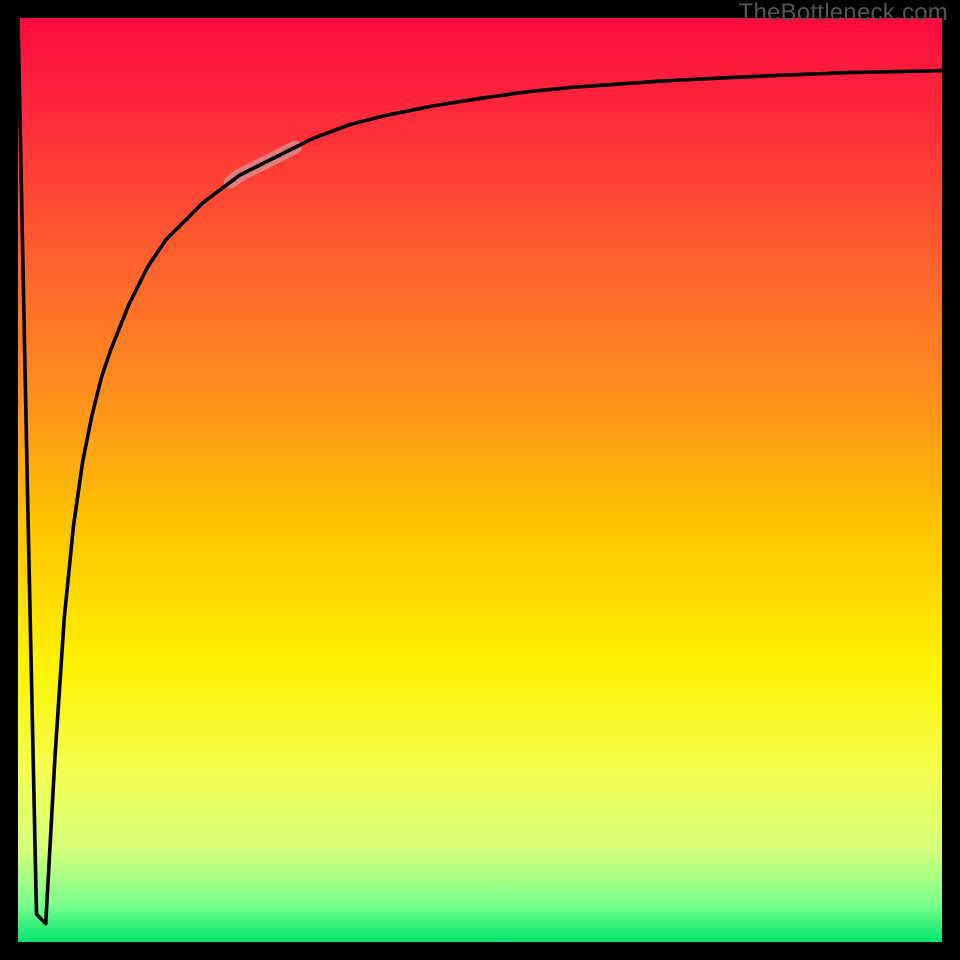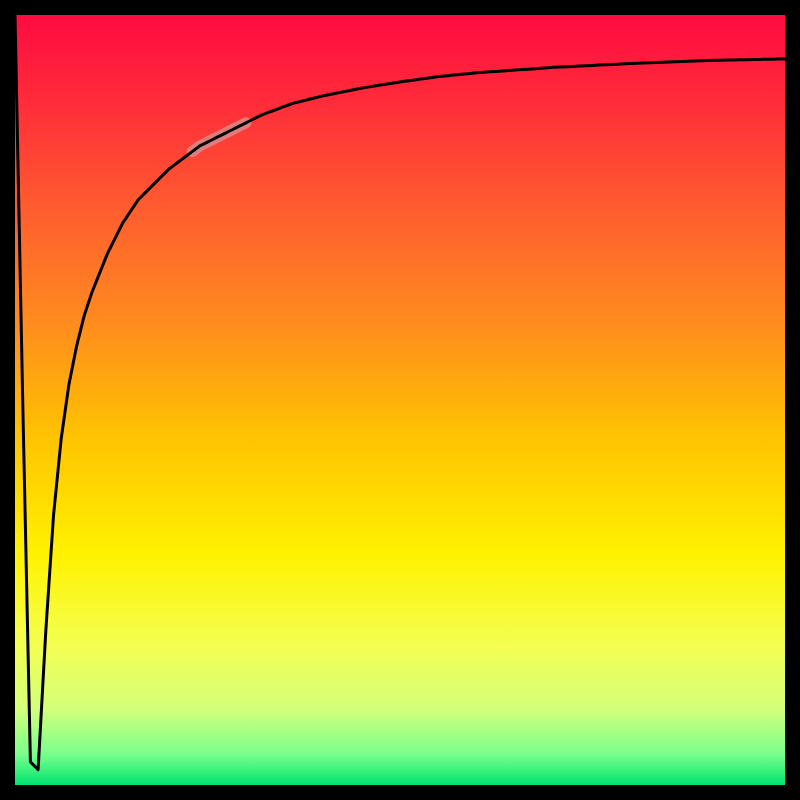--- a/index.html
+++ b/index.html
@@ -38,20 +38,21 @@
     z-index: 5;
   }
   svg {
     display: block;
   }
 </style>
 </head>
 <body>
 
 <div class="frame">
+  <div class="watermark">TheBottleneck.com</div>
   <div class="plot">
     <svg id="chart-svg" width="770" height="770" viewBox="0 0 770 770" preserveAspectRatio="none">
       <defs>
         <linearGradient id="bg-grad" x1="0" y1="0" x2="0" y2="1">
             <stop offset="0%" stop-color="#ff0b3f"></stop>
             <stop offset="12%" stop-color="#ff2e3a"></stop>
             <stop offset="25%" stop-color="#ff5c2f"></stop>
             <stop offset="40%" stop-color="#ff8c1e"></stop>
             <stop offset="55.00000000000001%" stop-color="#ffc400"></stop>
             <stop offset="70%" stop-color="#fff200"></stop>

